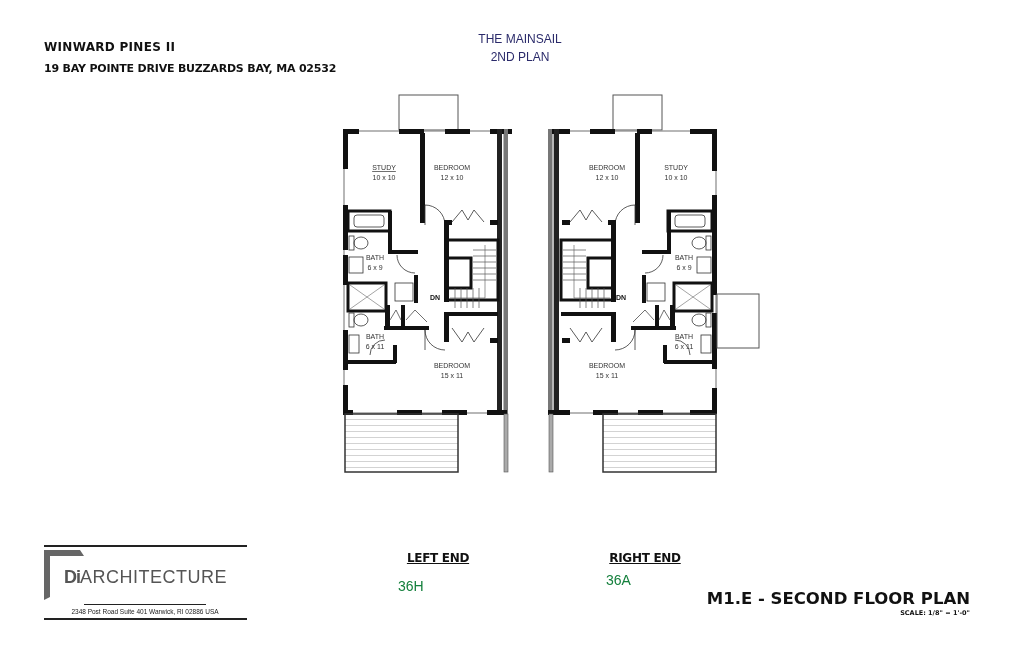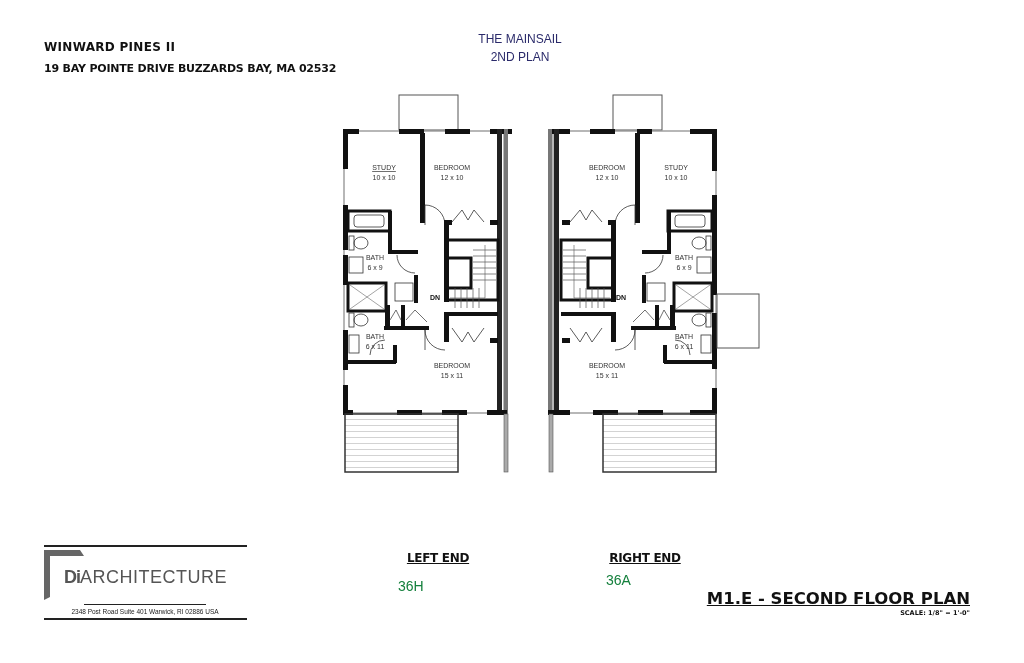--- a/index.html
+++ b/index.html
@@ -9,21 +9,21 @@
   .proj-addr { left: 44px; top: 62px; font-family: "DejaVu Sans", sans-serif; font-weight: bold; font-size: 11px; color: #111; letter-spacing: -0.2px; }
   .plan-name { left: 420px; width: 200px; text-align: center; font-size: 12px; color: #2a2a6a; line-height: 18px; }
   .plan-name.l1 { top: 30px; }
   .plan-name.l2 { top: 48px; }
   .rule { background: #222; height: 1.5px; }
   .logo-text { left: 64px; top: 567px; font-size: 18px; color: #555; letter-spacing: 0.5px; }
   .logo-di { font-weight: bold; color: #555; letter-spacing: -1px; }
   .logo-addr { left: 40px; width: 210px; top: 608px; text-align: center; font-size: 6.5px; color: #222; }
   .end-label { font-family: "DejaVu Sans", sans-serif; font-weight: bold; font-size: 12px; text-decoration: underline; color: #111; text-align: center; width: 80px; letter-spacing: -0.3px; }
   .unit-label { font-size: 14px; color: #15803d; text-align: left; width: 80px; }
-  .sheet-title { left: 700px; width: 270px; top: 589px; text-align: right; font-family: "DejaVu Sans", sans-serif; font-weight: bold; font-size: 16.5px; color: #111; text-decoration: underline; letter-spacing: 0px; }
+  .sheet-title { left: 700px; width: 270px; top: 589px; text-align: right; font-family: "DejaVu Sans", sans-serif; font-weight: bold; font-size: 16.5px; color: #111; letter-spacing: 0px; }
   .sheet-scale { left: 800px; width: 170px; top: 609px; text-align: right; font-family: "DejaVu Sans", sans-serif; font-weight: bold; font-size: 6.5px; color: #111; }
   svg text { font-family: "Liberation Sans", sans-serif; }
 </style>
 </head>
 <body>
 
 <div class="abs proj-title">WINWARD PINES II</div>
 <div class="abs proj-addr">19 BAY POINTE DRIVE BUZZARDS BAY, MA 02532</div>
 
 <div class="abs plan-name l1">THE MAINSAIL</div>

